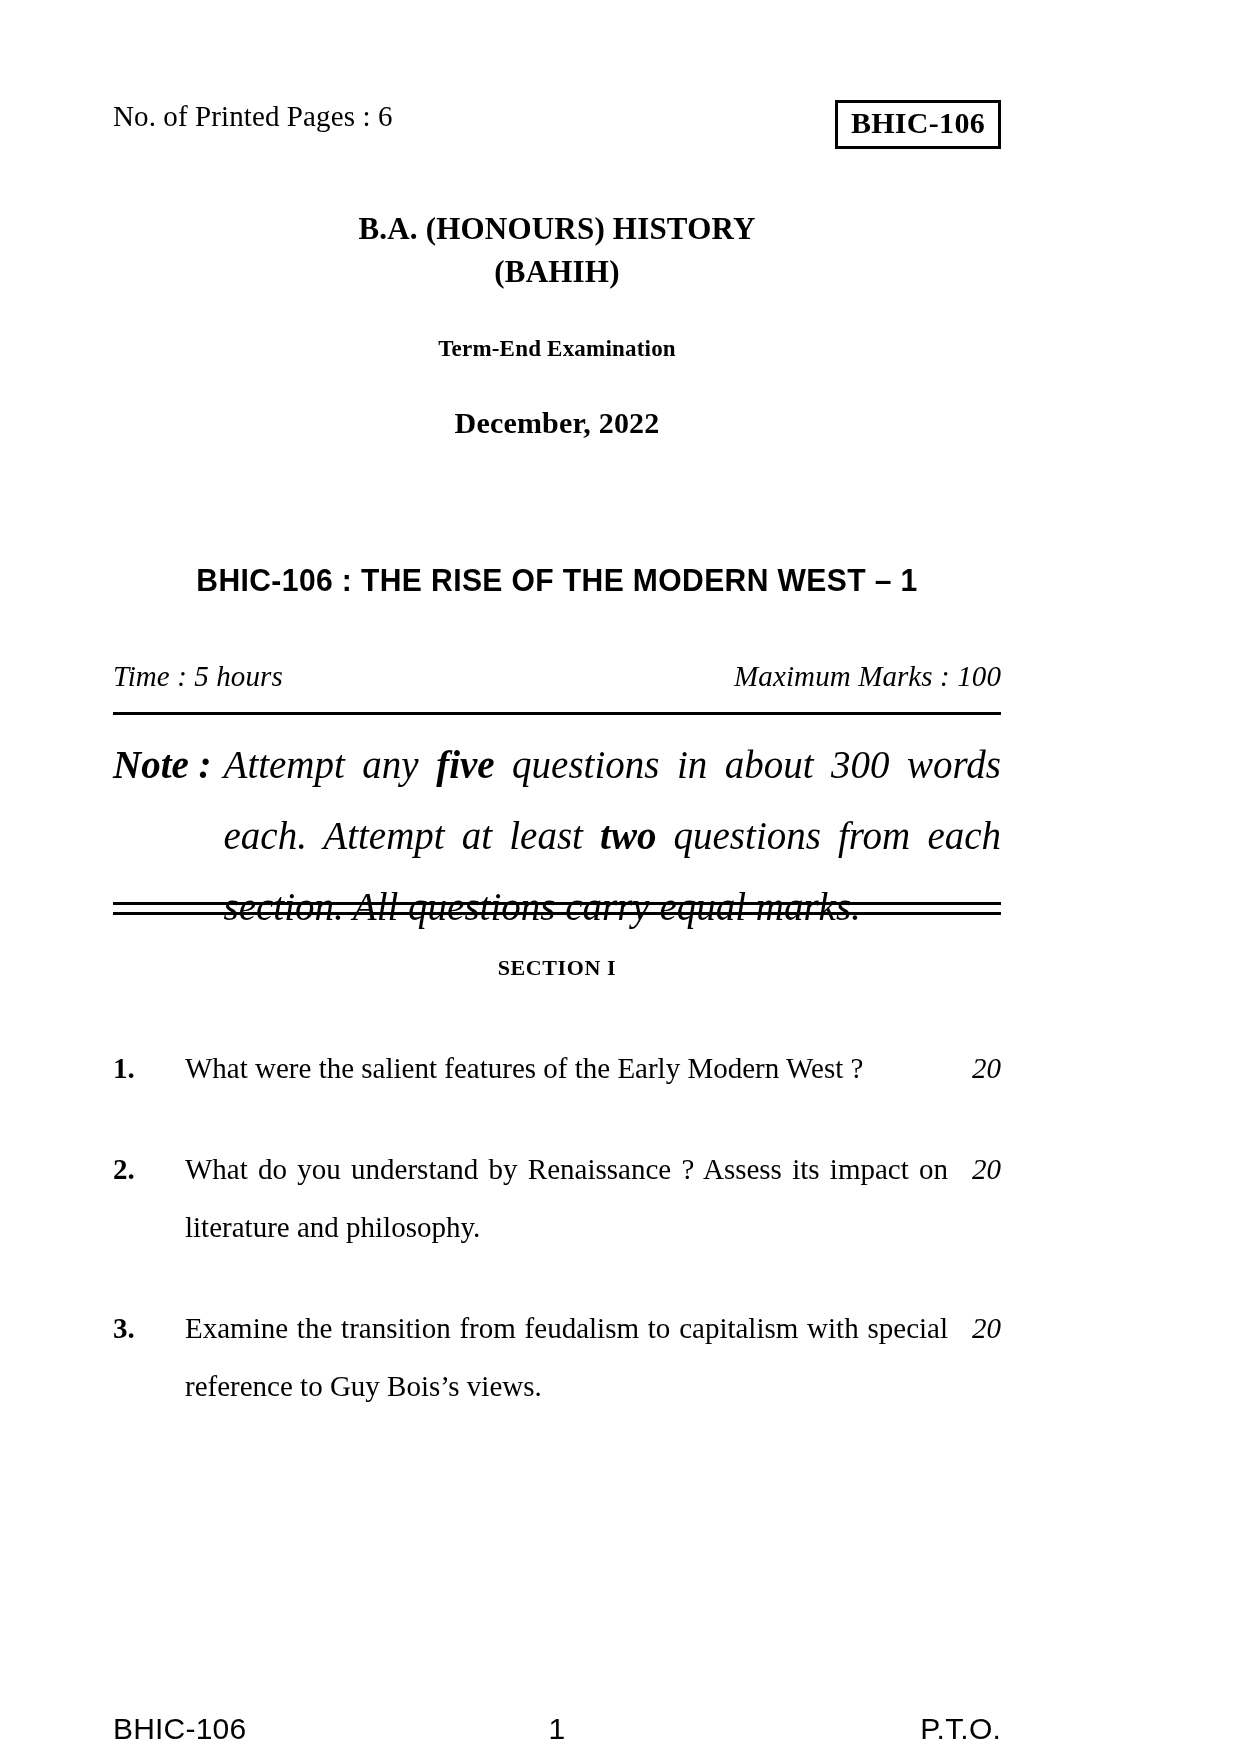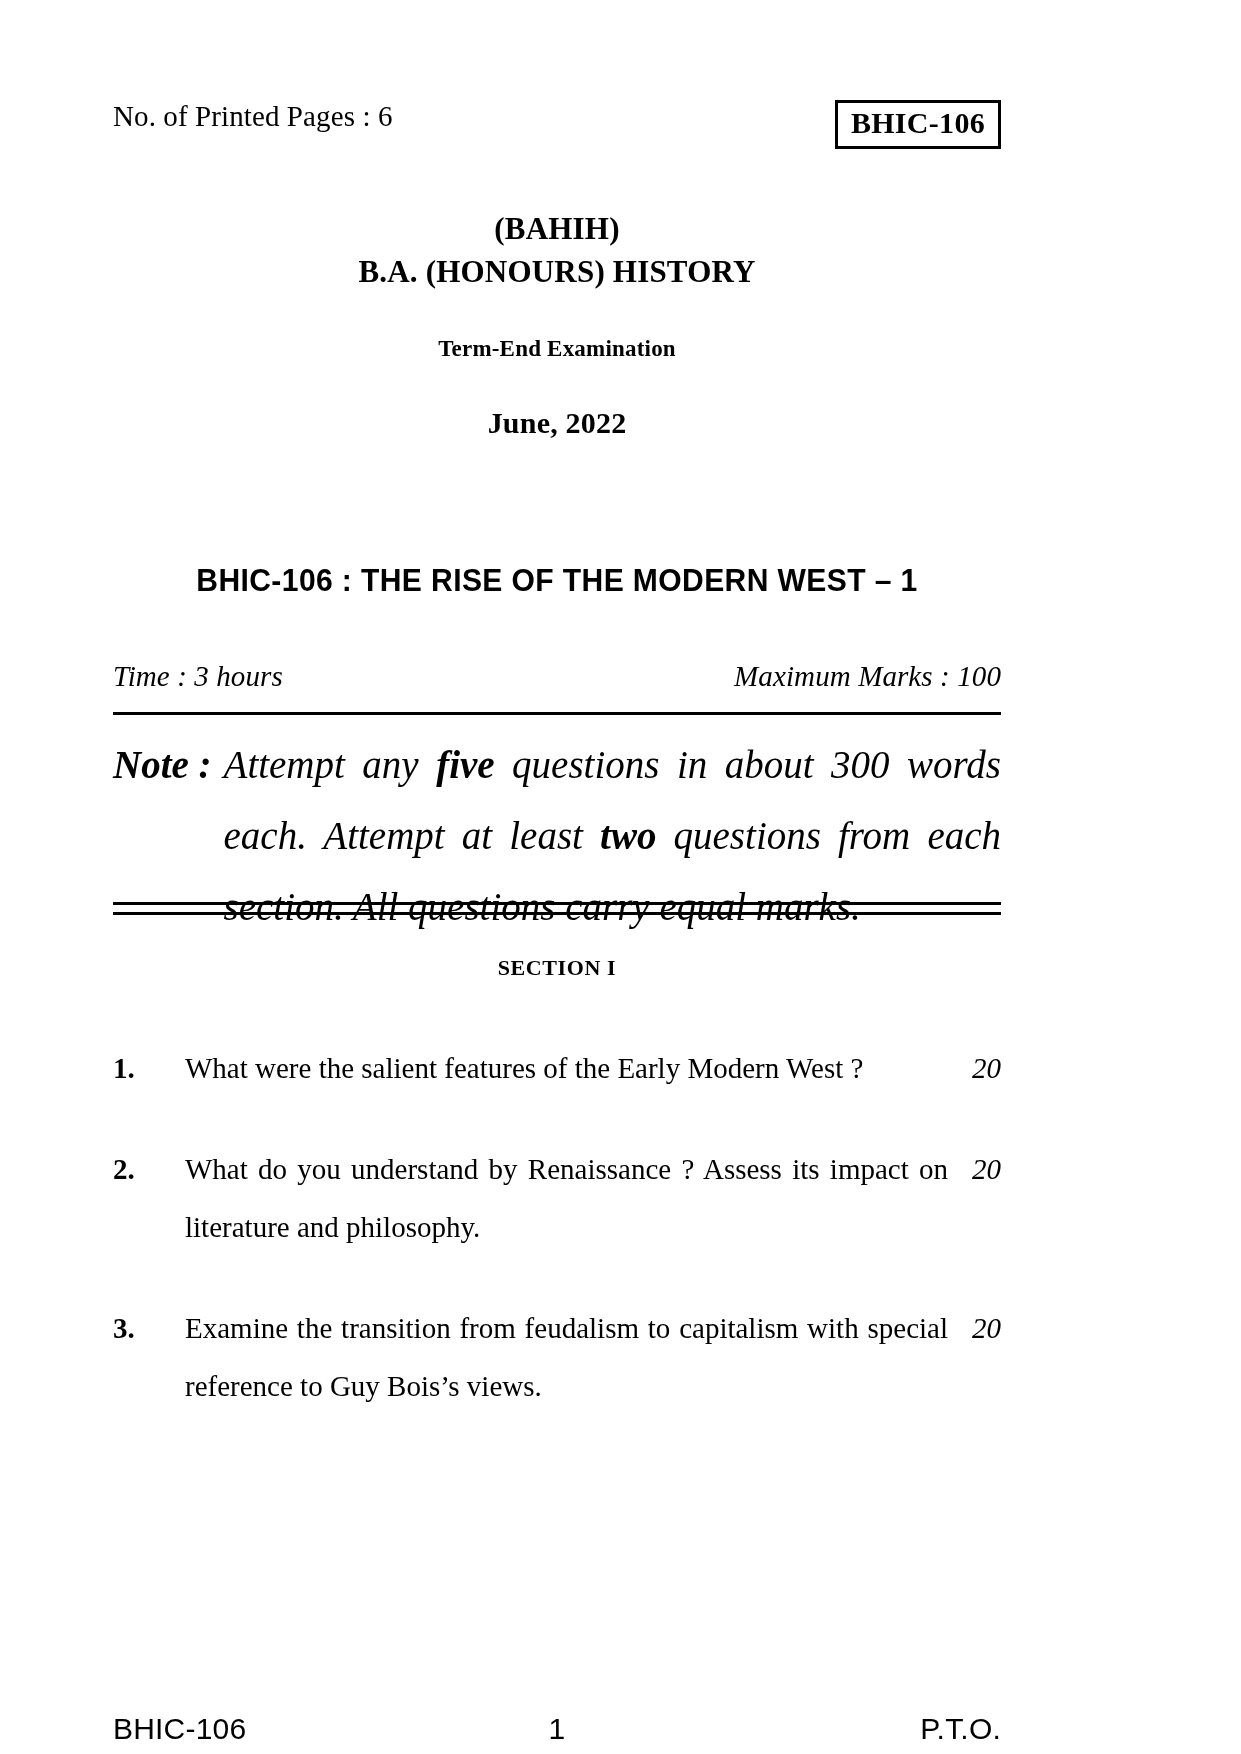--- a/index.html
+++ b/index.html
@@ -231,31 +231,31 @@
 
 <div class="page">
 
   <div class="top-row">
     <div class="printed-pages">No. of Printed Pages : 6</div>
     <div class="code-box">BHIC-106</div>
   </div>
 
   <div class="title-block">
     <div class="deg-title">
+      <div>B.A. (HONOURS) HISTORY</div>
       <div>(BAHIH)</div>
-      <div>B.A. (HONOURS) HISTORY</div>
     </div>
     <div class="term">Term-End Examination</div>
-    <div class="session">June, 2022</div>
+    <div class="session">December, 2022</div>
   </div>
 
   <div class="course-title">BHIC-106 : THE RISE OF THE MODERN WEST – 1</div>
 
   <div class="time-marks">
-    <span>Time : 3 hours</span>
+    <span>Time : 5 hours</span>
     <span>Maximum Marks : 100</span>
   </div>
 
   <div class="rule-single"></div>
 
   <div class="note-block">
     <span class="note-label">Note :</span>
     <span class="note-text"><span>Attempt any </span><b>five</b><span> questions in about 300 words each. Attempt at least </span><b>two</b><span> questions from each section. All questions carry equal marks.</span></span>
   </div>
 

